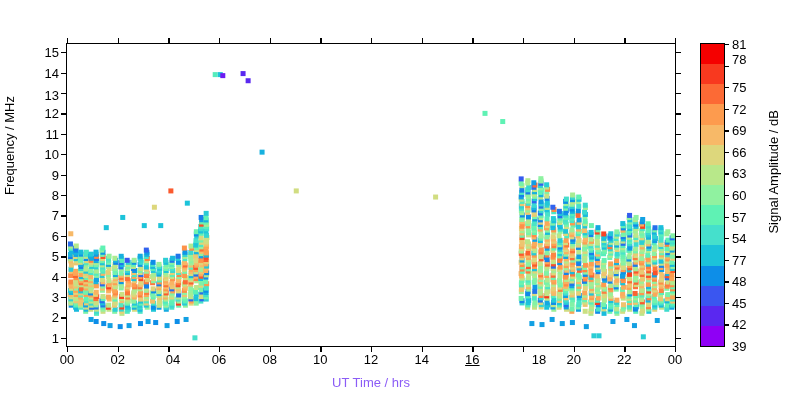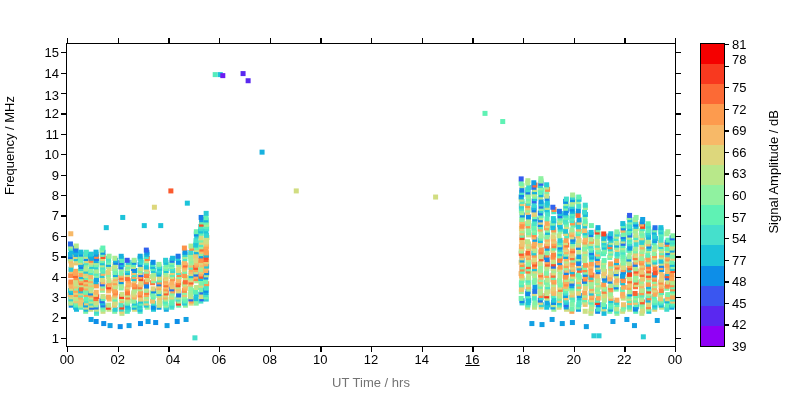--- a/index.html
+++ b/index.html
@@ -97,21 +97,21 @@
     white-space: nowrap;
     color: #000;
   }
   #x-axis-title {
     position: absolute;
     left: 66px;
     width: 610px;
     top: 375px;
     text-align: center;
     font-size: 13px;
-    color: #737373;
+    color: #8b5cf6;
   }
 
   
   #colorbar {
     position: absolute;
     left: 700px;
     top: 43px;
     width: 25px;
     height: 304px;
     border: 1.3px solid #000;
@@ -1871,21 +1871,21 @@
       <div class="tick tick-x-top" style="left: 304px;"></div>
       <div class="xlabel-txt" style="left: 304px;">12</div>
       <div class="tick tick-x-bot" style="left: 354.667px;"></div>
       <div class="tick tick-x-top" style="left: 354.667px;"></div>
       <div class="xlabel-txt" style="left: 354.667px;">14</div>
       <div class="tick tick-x-bot" style="left: 405.333px;"></div>
       <div class="tick tick-x-top" style="left: 405.333px;"></div>
       <div class="xlabel-txt" style="left: 405.333px; text-decoration: underline;">16</div>
       <div class="tick tick-x-bot" style="left: 456px;"></div>
       <div class="tick tick-x-top" style="left: 456px;"></div>
-      <div class="xlabel-txt" style="left: 456px;">18</div>
+      <div class="xlabel-txt" style="left: 472px;">18</div>
       <div class="tick tick-x-bot" style="left: 506.667px;"></div>
       <div class="tick tick-x-top" style="left: 506.667px;"></div>
       <div class="xlabel-txt" style="left: 506.667px;">20</div>
       <div class="tick tick-x-bot" style="left: 557.333px;"></div>
       <div class="tick tick-x-top" style="left: 557.333px;"></div>
       <div class="xlabel-txt" style="left: 557.333px;">22</div>
       <div class="tick tick-x-bot" style="left: 608px;"></div>
       <div class="tick tick-x-top" style="left: 608px;"></div>
       <div class="xlabel-txt" style="left: 608px;">00</div>
     </div>

